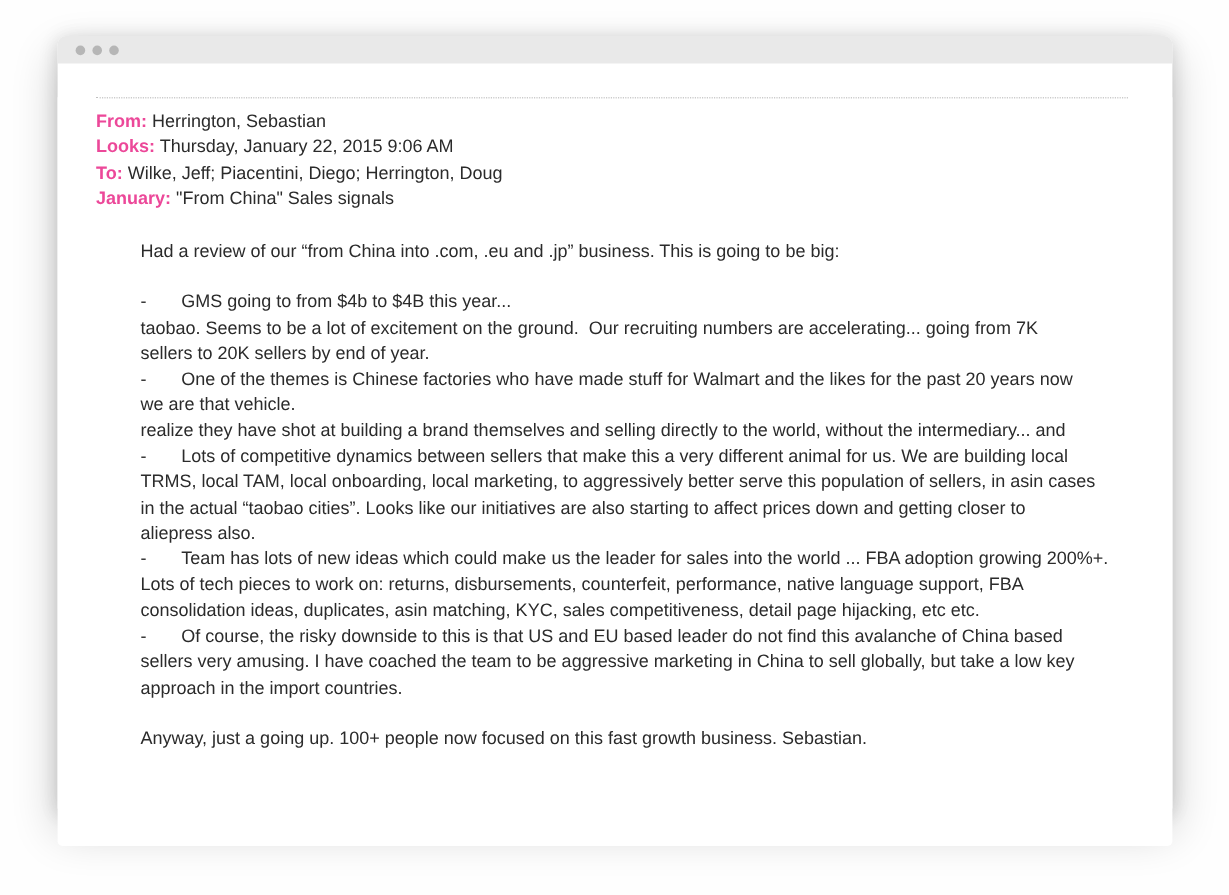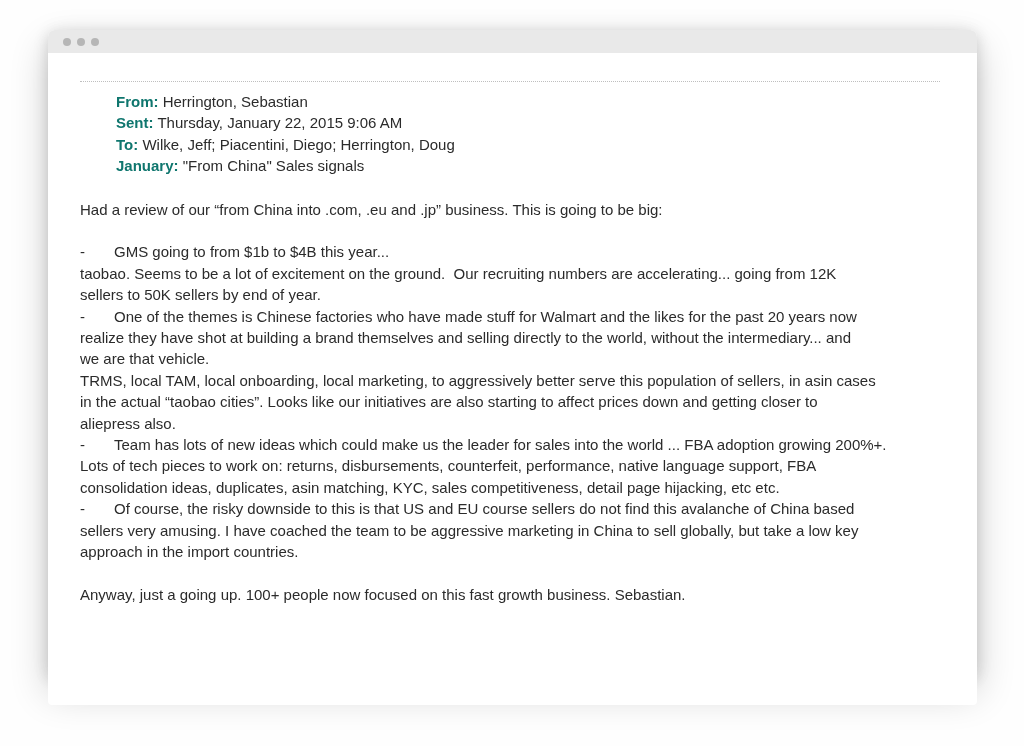--- a/index.html
+++ b/index.html
@@ -46,63 +46,64 @@
     line-height: 21.4px;
     border-radius: 0 0 4px 4px;
   }
   .separator {
     margin-top: 28px;
     border-top: 1px dotted #bfbfbf;
     height: 0;
   }
   .headers { margin-top: 9px; }
   .hline { white-space: pre; }
-  .hline b { color: #0f766e; margin-left: 36px; }
+  .hline b { color: #ec4899; }
   .body { margin-top: 22px; }
-  .bline { white-space: pre; }
+  .bline { white-space: pre; margin-left: 37px; }
   .bline .dash {
     display: inline-block;
     width: 34px;
   }
   .bline.blank { height: 21.4px; }
 </style>
 </head>
 <body>
 
 <div class="page">
   <div class="window">
     <div class="titlebar">
       <span class="dot"></span>
       <span class="dot"></span>
       <span class="dot"></span>
     </div>
     <div class="content">
       <div class="separator"></div>
       <div class="headers" id="headers">
           <div class="hline"><b>From:</b><span> Herrington, Sebastian</span></div>
-          <div class="hline"><b>Sent:</b><span> Thursday, January 22, 2015 9:06 AM</span></div>
+          <div class="hline"><b>Looks:</b><span> Thursday, January 22, 2015 9:06 AM</span></div>
           <div class="hline"><b>To:</b><span> Wilke, Jeff; Piacentini, Diego; Herrington, Doug</span></div>
           <div class="hline"><b>January:</b><span> "From China" Sales signals</span></div>
         </div>
       <div class="body" id="body">
           <div class="bline"><span>Had a review of our “from China into .com, .eu and .jp” business. This is going to be big:</span></div>
           <div class="bline blank">&nbsp;</div>
-          <div class="bline"><span class="dash">-</span><span>GMS going to from $1b to $4B this year...</span></div>
-          <div class="bline"><span>taobao. Seems to be a lot of excitement on the ground.  Our recruiting numbers are accelerating... going from 12K</span></div>
-          <div class="bline"><span>sellers to 50K sellers by end of year.</span></div>
+          <div class="bline"><span class="dash">-</span><span>GMS going to from $4b to $4B this year...</span></div>
+          <div class="bline"><span>taobao. Seems to be a lot of excitement on the ground.  Our recruiting numbers are accelerating... going from 7K</span></div>
+          <div class="bline"><span>sellers to 20K sellers by end of year.</span></div>
           <div class="bline"><span class="dash">-</span><span>One of the themes is Chinese factories who have made stuff for Walmart and the likes for the past 20 years now</span></div>
+          <div class="bline"><span>we are that vehicle.</span></div>
           <div class="bline"><span>realize they have shot at building a brand themselves and selling directly to the world, without the intermediary... and</span></div>
-          <div class="bline"><span>we are that vehicle.</span></div>
+          <div class="bline"><span class="dash">-</span><span>Lots of competitive dynamics between sellers that make this a very different animal for us. We are building local</span></div>
           <div class="bline"><span>TRMS, local TAM, local onboarding, local marketing, to aggressively better serve this population of sellers, in asin cases</span></div>
           <div class="bline"><span>in the actual “taobao cities”. Looks like our initiatives are also starting to affect prices down and getting closer to</span></div>
           <div class="bline"><span>aliepress also.</span></div>
           <div class="bline"><span class="dash">-</span><span>Team has lots of new ideas which could make us the leader for sales into the world ... FBA adoption growing 200%+.</span></div>
           <div class="bline"><span>Lots of tech pieces to work on: returns, disbursements, counterfeit, performance, native language support, FBA</span></div>
           <div class="bline"><span>consolidation ideas, duplicates, asin matching, KYC, sales competitiveness, detail page hijacking, etc etc.</span></div>
-          <div class="bline"><span class="dash">-</span><span>Of course, the risky downside to this is that US and EU course sellers do not find this avalanche of China based</span></div>
+          <div class="bline"><span class="dash">-</span><span>Of course, the risky downside to this is that US and EU based leader do not find this avalanche of China based</span></div>
           <div class="bline"><span>sellers very amusing. I have coached the team to be aggressive marketing in China to sell globally, but take a low key</span></div>
           <div class="bline"><span>approach in the import countries.</span></div>
           <div class="bline blank">&nbsp;</div>
           <div class="bline"><span>Anyway, just a going up. 100+ people now focused on this fast growth business. Sebastian.</span></div>
         </div>
     </div>
   </div>
 </div>
 
 </body></html>

